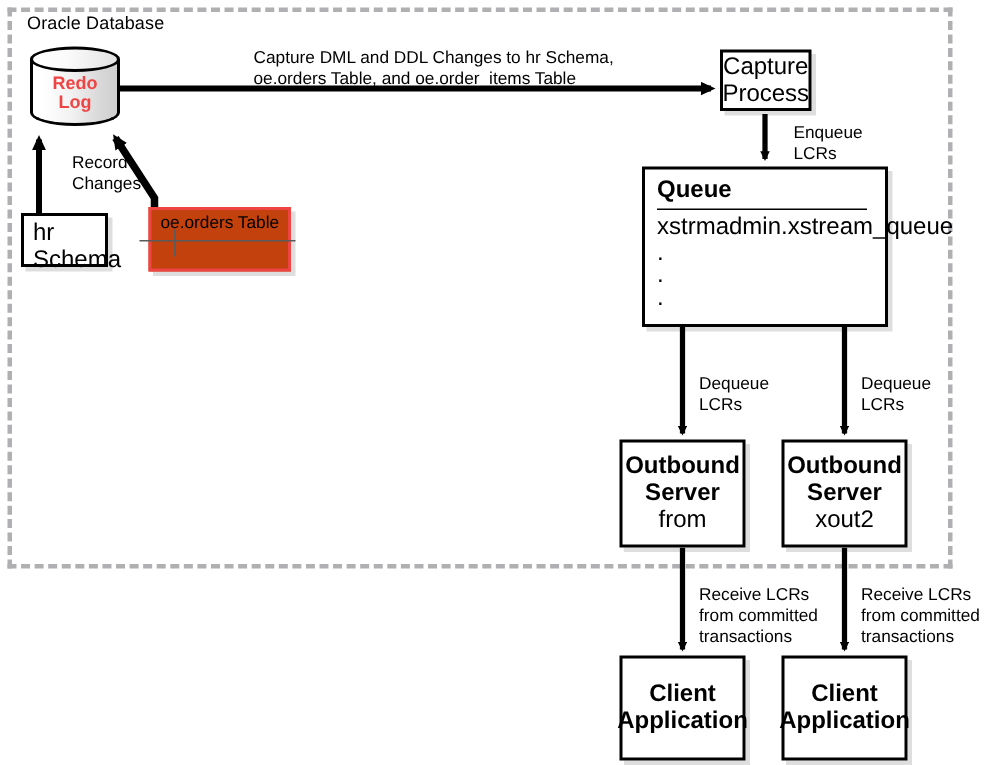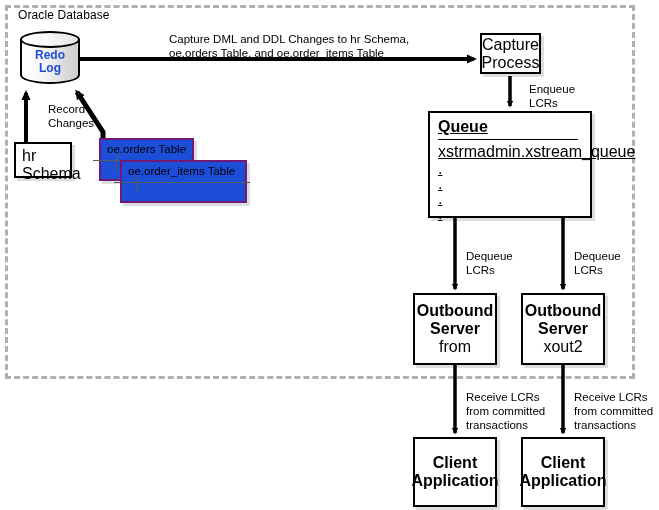--- a/index.html
+++ b/index.html
@@ -83,28 +83,28 @@
     background:linear-gradient(to right,#ffffff 0%,#fbfbfb 40%,#ededed 75%,#e2e2e2 100%);
   }
   .cyl .cap-text{
     position:absolute;
     left:0; top:18px;
     width:60px;
     text-align:center;
     font-size:12px;
     font-weight:bold;
     line-height:1.1;
-    color:#1d4ed8;
+    color:#ef4444;
   }
   
   .tbox{
     position:absolute;
     box-sizing:border-box;
-    background:#1d4ed8;
-    border:2px solid #701a75;
+    background:#c2410c;
+    border:2px solid #ef4444;
     box-shadow:3px 3px 0 rgba(0,0,0,0.13);
   }
   .tbox .t-title{
     position:absolute;
     left:6px; top:3px;
     font-size:11.5px;
     color:#000;
     white-space:nowrap;
   }
   .tbox .t-rule{
@@ -194,35 +194,30 @@
 Schema</div>
     </div>
   </div>
 
   <div class="tbox" style="left:99px;top:138px;width:95px;height:43px;">
     <div class="t-title">oe.orders Table</div>
     <div class="t-rule" style="top:20px;width:104px;"></div>
     <div class="t-tick" style="left:15px;top:13px;height:18px;"></div>
   </div>
 
-  <div class="tbox" style="left:120px;top:160px;width:127px;height:43px;">
-    <div class="t-title">oe.order_items Table</div>
-    <div class="t-rule" style="top:20px;width:136px;"></div>
-    <div class="t-tick" style="left:15px;top:13px;height:18px;"></div>
-  </div>
 
   <div class="box" style="left:480px;top:33px;width:61px;height:41px;">
     <div class="inner">
       <div class="lbl">Capture</div>
       <div class="lbl">Process</div>
     </div>
   </div>
 
   <div class="box" style="left:428px;top:111px;width:164px;height:107px;">
-    <div class="inner left" style="padding:5px 0 0 8px;text-decoration:underline;">
+    <div class="inner left" style="padding:5px 0 0 8px;">
       <div class="lbl b">Queue</div>
       <div style="width:140px;height:0;border-top:1.5px solid #000;margin:3px 0 3px 0;"></div>
       <div class="lbl">xstrmadmin.xstream_queue</div>
       <div class="lbl" style="line-height:0.95;">.</div>
       <div class="lbl" style="line-height:0.95;">.</div>
       <div class="lbl" style="line-height:0.95;">.</div>
       <div class="lbl" style="line-height:0.95;">.</div>
     </div>
   </div>
 

